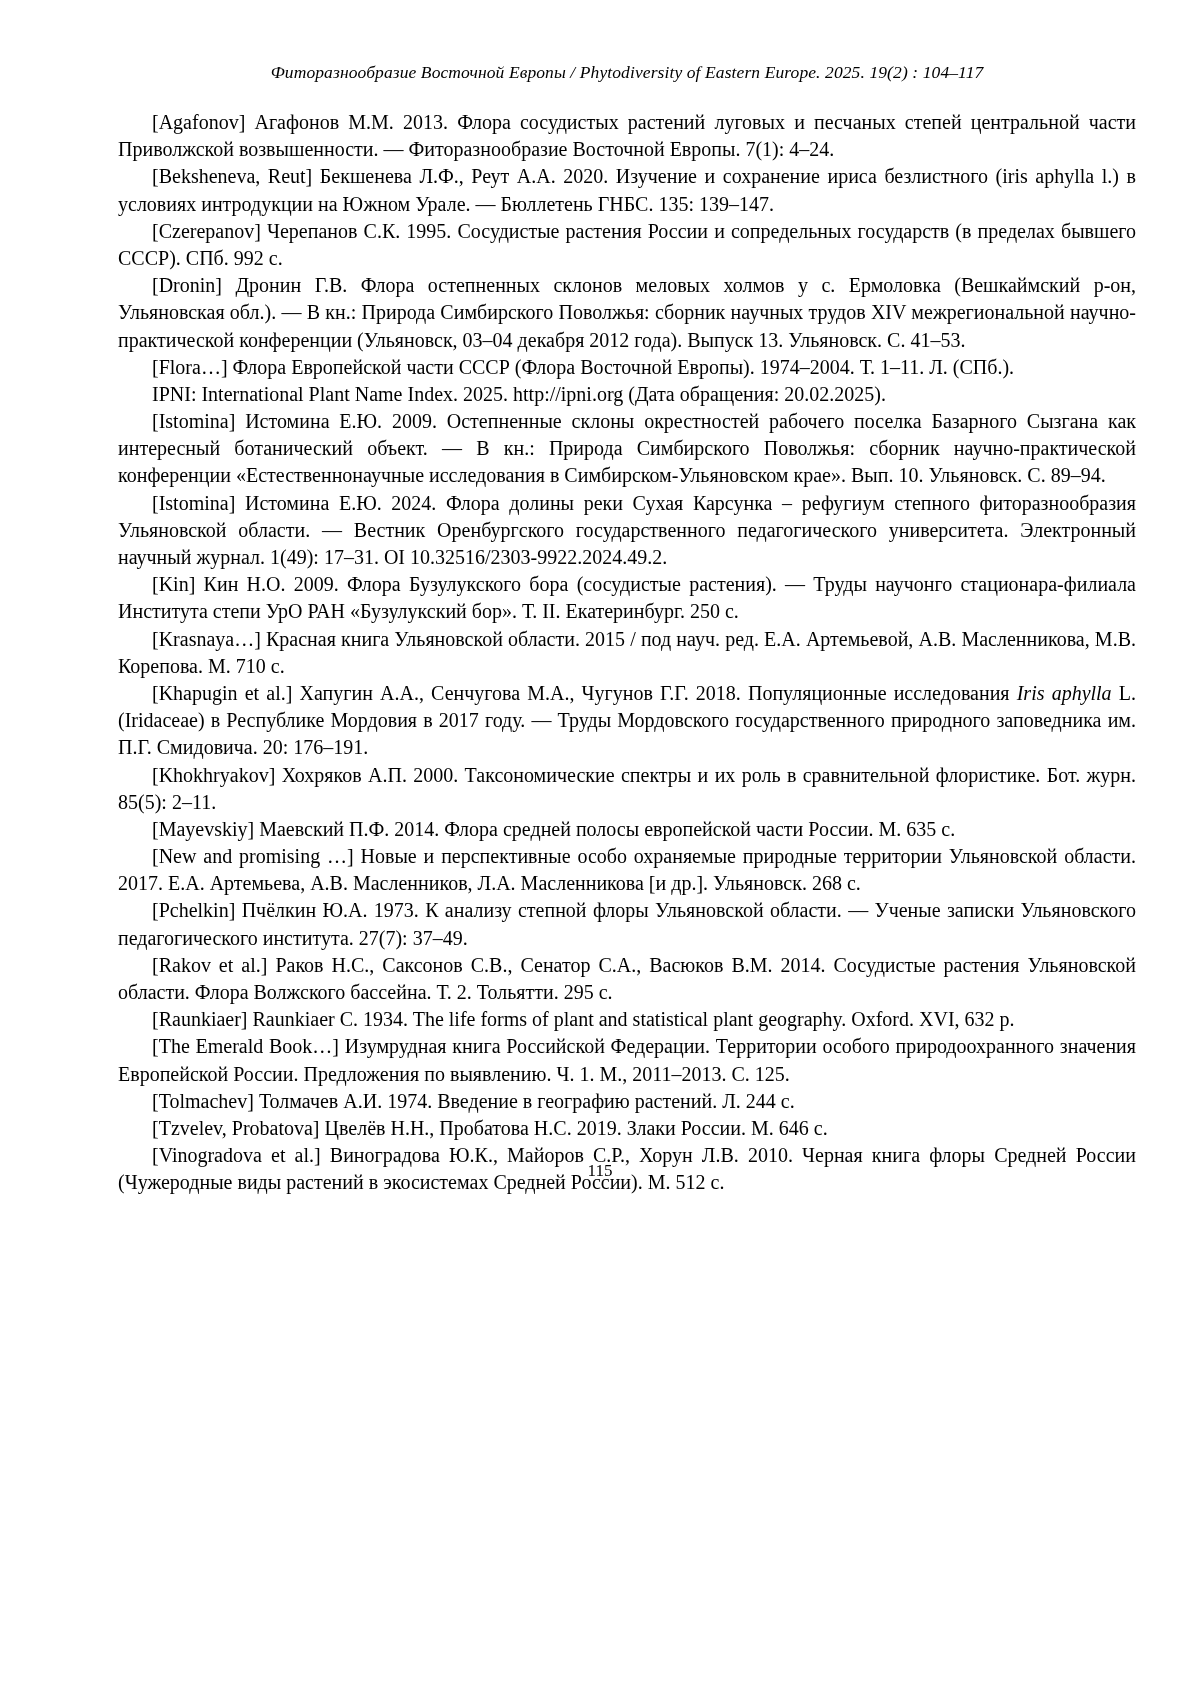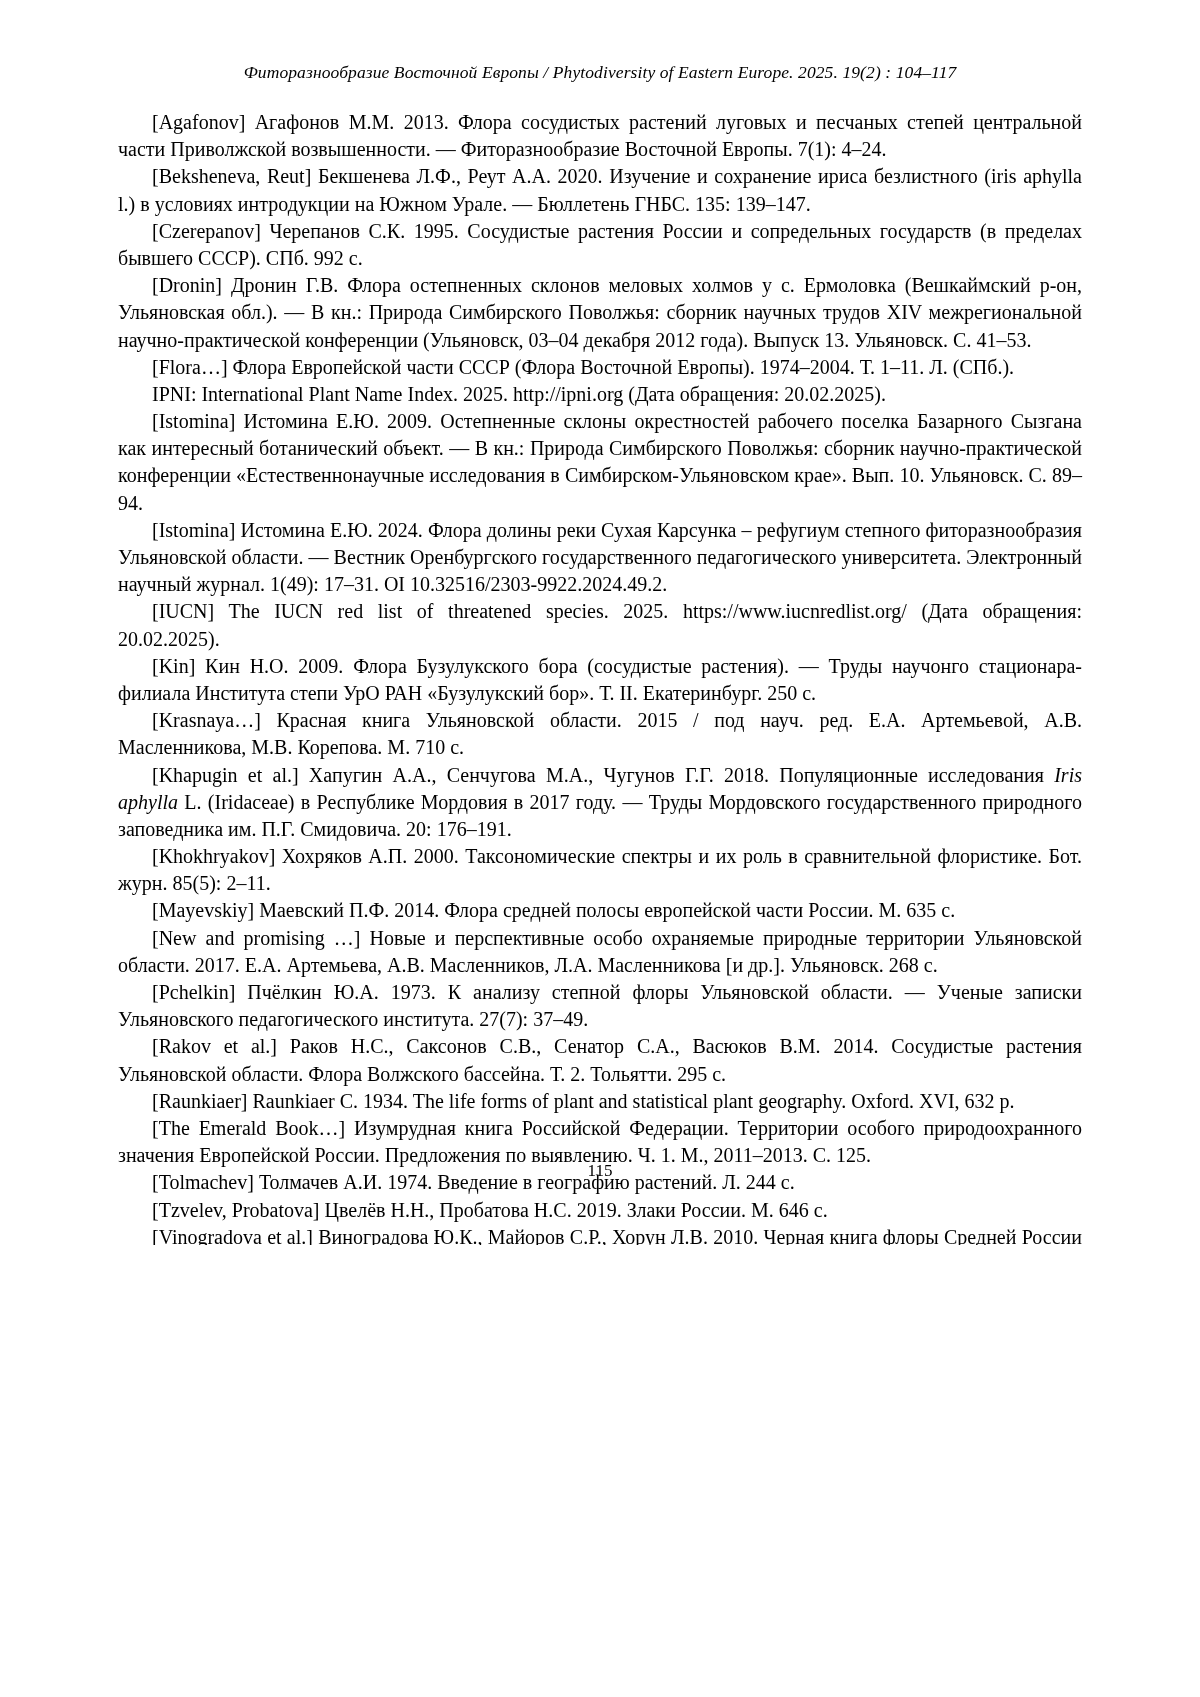--- a/index.html
+++ b/index.html
@@ -4,21 +4,21 @@
 <style>
   html, body {
     margin: 0;
     padding: 0;
     background: #ffffff;
   }
   .page {
     width: 1200px;
     height: 1245px;
     box-sizing: border-box;
-    padding: 62px 118px 40px 118px;
+    padding: 62px 64px 40px 118px;
     background: #ffffff;
     font-family: "Liberation Serif", "DejaVu Serif", serif;
     color: #000000;
     position: relative;
   }
   .running-head {
     text-align: center;
     font-style: italic;
     font-size: 17.5px;
     letter-spacing: 0.1px;
@@ -63,21 +63,20 @@
 
   <div class="refs">
       <p class="ref">[Agafonov] Агафонов М.М. 2013. Флора сосудистых растений луговых и песчаных степей центральной части Приволжской возвышенности. — Фиторазнообразие Восточной Европы. 7(1): 4–24.</p>
       <p class="ref">[Beksheneva, Reut] Бекшенева Л.Ф., Реут А.А. 2020. Изучение и сохранение ириса безлистного (iris aphylla l.) в условиях интродукции на Южном Урале. — Бюллетень ГНБС. 135: 139–147.</p>
       <p class="ref">[Czerepanov] Черепанов С.К. 1995. Сосудистые растения России и сопредельных государств (в пределах бывшего СССР). СПб. 992 с.</p>
       <p class="ref">[Dronin] Дронин Г.В. Флора остепненных склонов меловых холмов у с. Ермоловка (Вешкаймский р-он, Ульяновская обл.). — В кн.: Природа Симбирского Поволжья: сборник научных трудов XIV межрегиональной научно-практической конференции (Ульяновск, 03–04 декабря 2012 года). Выпуск 13. Ульяновск. С. 41–53.</p>
       <p class="ref">[Flora…] Флора Европейской части СССР (Флора Восточной Европы). 1974–2004. Т. 1–11. Л. (СПб.).</p>
       <p class="ref">IPNI: International Plant Name Index. 2025. http://ipni.org (Дата обращения: 20.02.2025).</p>
       <p class="ref">[Istomina] Истомина Е.Ю. 2009. Остепненные склоны окрестностей рабочего поселка Базарного Сызгана как интересный ботанический объект. — В кн.: Природа Симбирского Поволжья: сборник научно-практической конференции «Естественнонаучные исследования в Симбирском-Ульяновском крае». Вып. 10. Ульяновск. С. 89–94.</p>
       <p class="ref">[Istomina] Истомина Е.Ю. 2024. Флора долины реки Сухая Карсунка – рефугиум степного фиторазнообразия Ульяновской области. — Вестник Оренбургского государственного педагогического университета. Электронный научный журнал. 1(49): 17–31. OI 10.32516/2303-9922.2024.49.2.</p>
-      <p class="ref">[IUCN] The IUCN red list of threatened species. 2025. https://www.iucnredlist.org/ (Дата обращения: 20.02.2025).</p>
       <p class="ref">[Kin] Кин Н.О. 2009. Флора Бузулукского бора (сосудистые растения). — Труды научонго стационара-филиала Института степи УрО РАН «Бузулукский бор». Т. II. Екатеринбург. 250 с.</p>
       <p class="ref">[Krasnaya…] Красная книга Ульяновской области. 2015 / под науч. ред. Е.А. Артемьевой, А.В. Масленникова, М.В. Корепова. М. 710 с.</p>
       <p class="ref">[Khapugin et al.] Хапугин А.А., Сенчугова М.А., Чугунов Г.Г. 2018. Популяционные исследования <i>Iris aphylla</i> L. (Iridaceae) в Республике Мордовия в 2017 году. — Труды Мордовского государственного природного заповедника им. П.Г. Смидовича. 20: 176–191.</p>
       <p class="ref">[Khokhryakov] Хохряков А.П. 2000. Таксономические спектры и их роль в сравнительной флористике. Бот. журн. 85(5): 2–11.</p>
       <p class="ref">[Mayevskiy] Маевский П.Ф. 2014. Флора средней полосы европейской части России. М. 635 с.</p>
       <p class="ref">[New and promising …] Новые и перспективные особо охраняемые природные территории Ульяновской области. 2017. Е.А. Артемьева, А.В. Масленников, Л.А. Масленникова [и др.]. Ульяновск. 268 с.</p>
       <p class="ref">[Pchelkin] Пчёлкин Ю.А. 1973. К анализу степной флоры Ульяновской области. — Ученые записки Ульяновского педагогического института. 27(7): 37–49.</p>
       <p class="ref">[Rakov et al.] Раков Н.С., Саксонов С.В., Сенатор С.А., Васюков В.М. 2014. Сосудистые растения Ульяновской области. Флора Волжского бассейна. Т. 2. Тольятти. 295 с.</p>
       <p class="ref">[Raunkiaer] Raunkiaer C. 1934. The life forms of plant and statistical plant geography. Oxford. XVI, 632 p.</p>
       <p class="ref">[The Emerald Book…] Изумрудная книга Российской Федерации. Территории особого природоохранного значения Европейской России. Предложения по выявлению. Ч. 1. М., 2011–2013. С. 125.</p>

